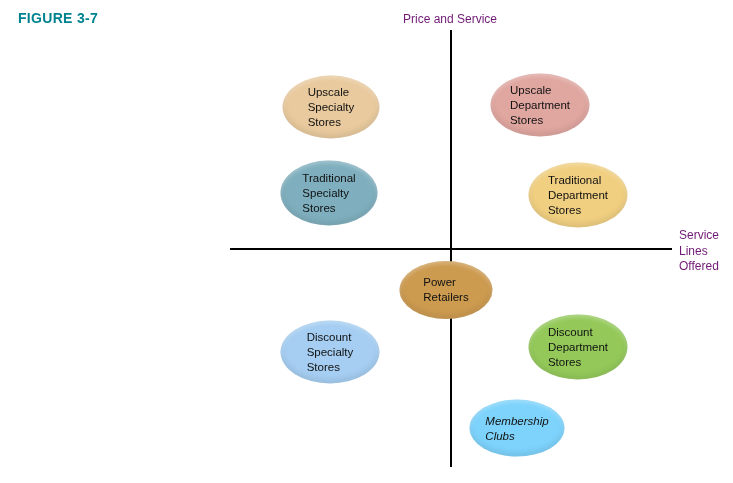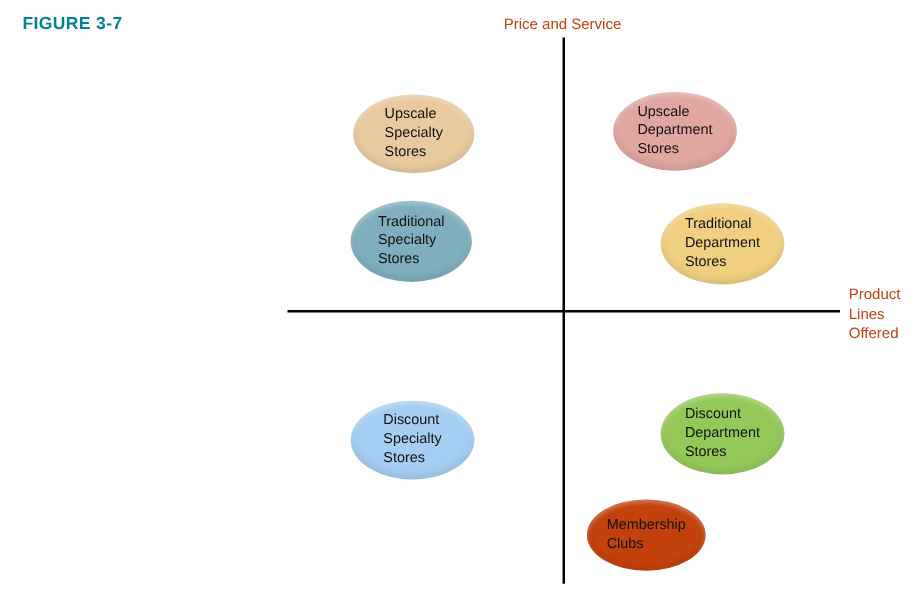--- a/index.html
+++ b/index.html
@@ -20,21 +20,21 @@
   .fig-title {
     position: absolute; left: 18px; top: 33px;
     font-size: 13px; font-weight: bold; color: #1a1a1a;
     line-height: 1.3; white-space: pre-line;
   }
 
   .axis { position: absolute; background: #000; }
   .axis-v { left: 450px; top: 30px; width: 2px; height: 437px; }
   .axis-h { left: 230px; top: 248px; width: 442px; height: 2px; }
 
-  .axis-label { position: absolute; font-size: 12px; color: #c2410c; }
+  .axis-label { position: absolute; font-size: 12px; color: #701a75; }
   .y-axis-label {
     left: 450px; top: 12px;
     transform: translateX(-50%);
     white-space: nowrap;
   }
   .x-axis-label {
     left: 679px; top: 228px;
     line-height: 1.3; white-space: pre-line;
   }
 
@@ -55,45 +55,47 @@
 <div class="stage">
 
   <div class="fig-label" style="color: rgb(0, 131, 144);">FIGURE 3-7</div>
 
 
   <div class="axis axis-v"></div>
   <div class="axis axis-h"></div>
 
   <div class="axis-label y-axis-label">Price and Service</div>
 
-  <div class="axis-label x-axis-label">Product
+  <div class="axis-label x-axis-label">Service
 Lines
 Offered</div>
 
   <div class="bubble" style="left: 331px; top: 107px; width: 97px; height: 63px; background: rgb(233, 202, 158);">Upscale
 Specialty
 Stores</div>
 
   <div class="bubble" style="left: 540px; top: 105px; width: 99px; height: 63px; background: rgb(224, 166, 160);">Upscale
 Department
 Stores</div>
 
   <div class="bubble" style="left: 329px; top: 193px; width: 97px; height: 65px; background: rgb(127, 175, 190);">Traditional
 Specialty
 Stores</div>
 
   <div class="bubble" style="left: 578px; top: 195px; width: 99px; height: 65px; background: rgb(240, 207, 128);">Traditional
 Department
 Stores</div>
 
+  <div class="bubble" style="left: 446px; top: 290px; width: 93px; height: 58px; background: rgb(205, 155, 80);">Power
+Retailers</div>
 
   <div class="bubble" style="left: 330px; top: 352px; width: 99px; height: 63px; background: rgb(165, 206, 242);">Discount
 Specialty
 Stores</div>
 
   <div class="bubble" style="left: 578px; top: 347px; width: 99px; height: 65px; background: rgb(148, 201, 90);">Discount
 Department
 Stores</div>
 
-  <div class="bubble" style="left: 517px; top: 428px; width: 95px; height: 57px; background: #c2410c;">Membership
+  <div class="bubble" style="left: 517px; top: 428px; width: 95px; height: 57px; background: #7dd3fc; font-style: italic;">Membership
 Clubs</div>
 
 </div>
 
 </body></html>

